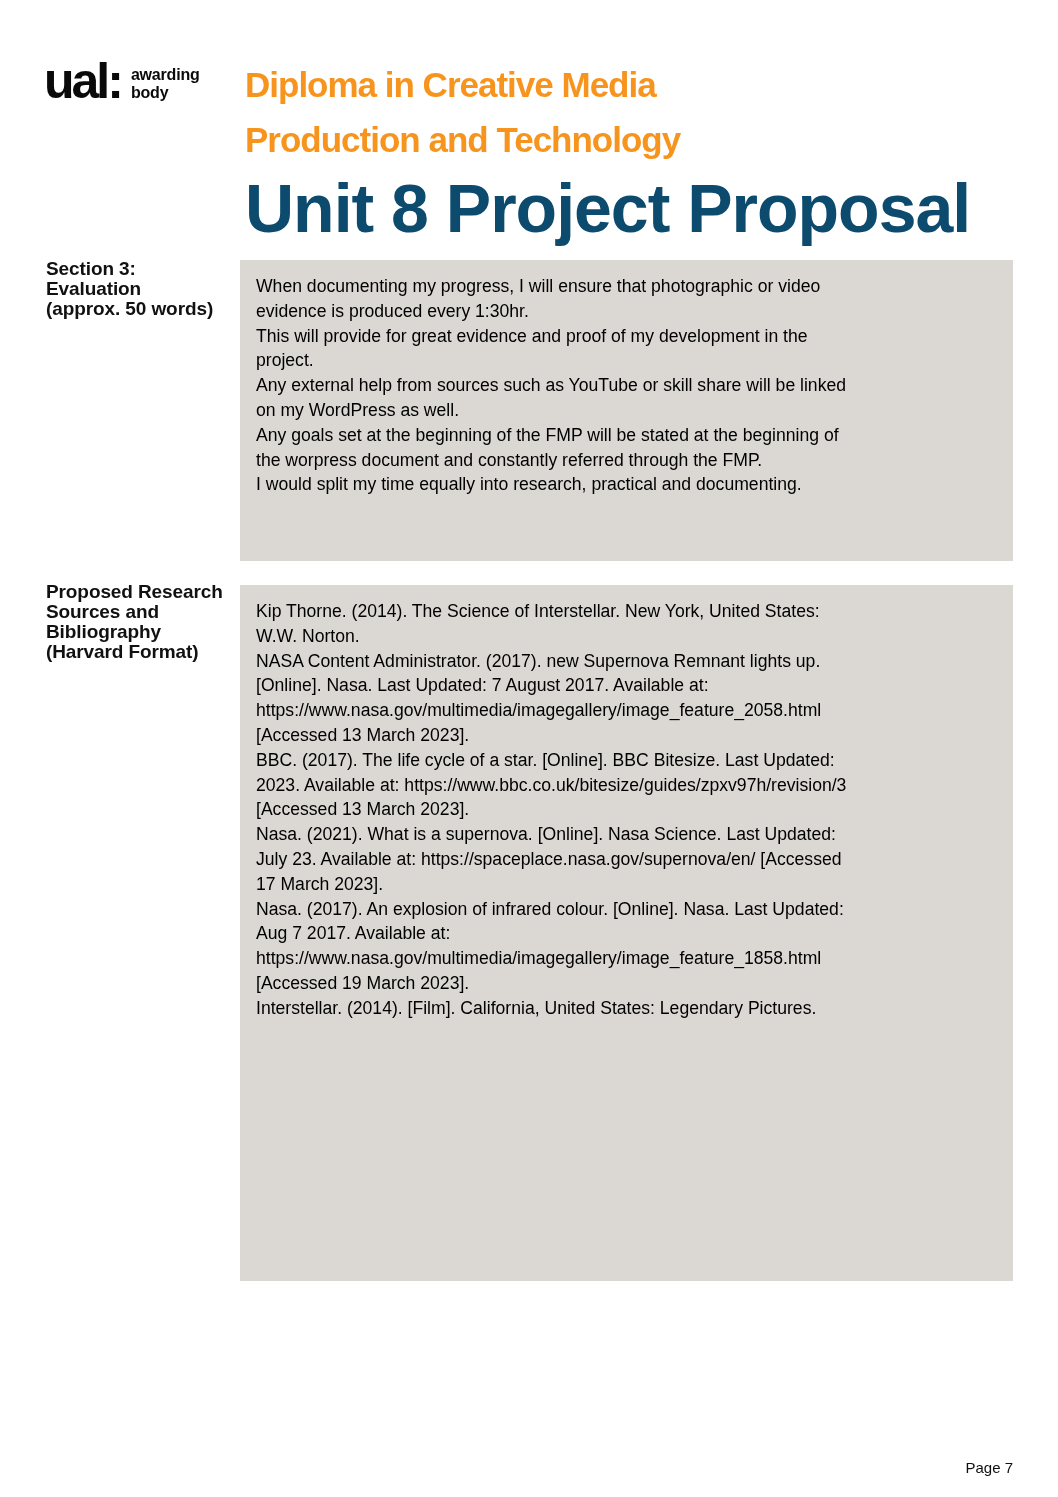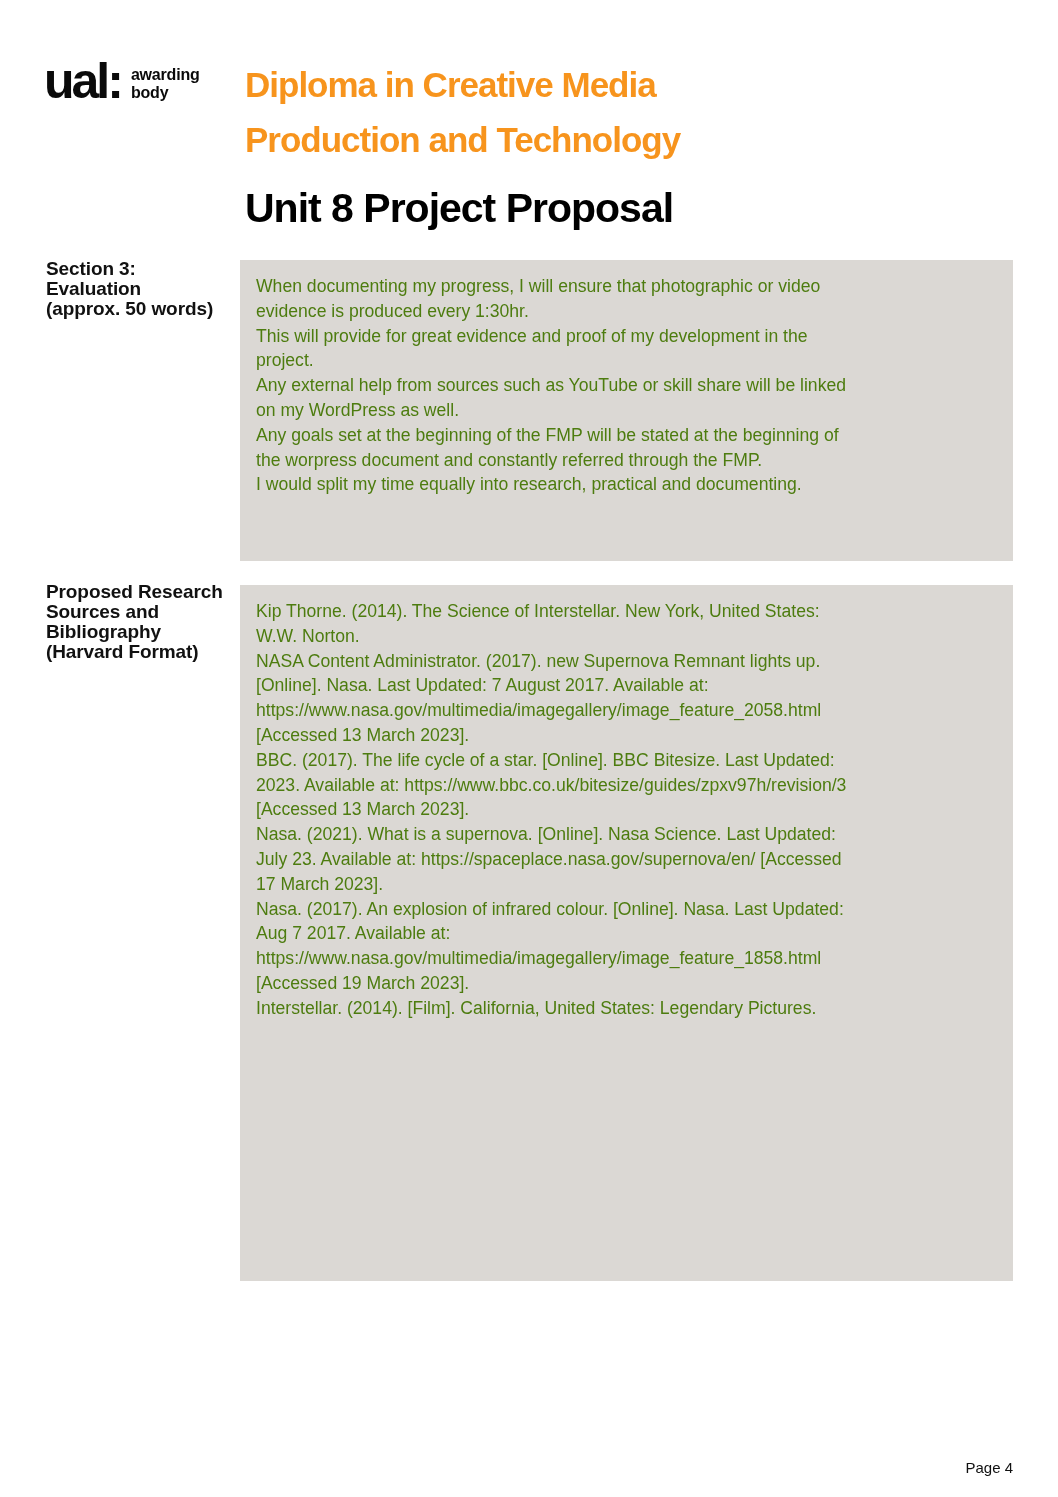--- a/index.html
+++ b/index.html
@@ -33,39 +33,39 @@
   .titles { position: absolute; left: 245px; top: 50px; }
   .doc-title {
     margin: 0;
     color: #F7941D;
     font-size: 35px; font-weight: bold;
     line-height: 55px; letter-spacing: -1px;
     white-space: pre-line;
   }
   .doc-subtitle {
     margin: 14px 0 0 0;
-    color: #000000;
-    font-size: 41px; font-weight: bold;
+    color: #0c4a6e;
+    font-size: 68px; font-weight: bold;
     line-height: 55px; letter-spacing: -1px;
   }
   .side-label {
     position: absolute; left: 46px; width: 186px;
     color: #111111;
     font-size: 19px; font-weight: bold;
     line-height: 20px; white-space: pre-line;
     letter-spacing: -0.1px;
   }
   .side-label.label-1 { top: 252px; }
   .side-label.label-2 { top: 575px; }
   .gray-box {
     position: absolute; left: 240px; width: 773px;
     background: #DBD8D4;
     box-sizing: border-box;
     padding: 14px 16px;
-    color: #4d7c0f;
+    color: #000000;
     font-size: 17.6px; line-height: 24.8px;
     white-space: pre-line;
   }
   .gray-box.box-1 { top: 253px; height: 301px; }
   .gray-box.box-2 { top: 578px; height: 696px; }
   .page-number {
     position: absolute; top: 1452px; right: 45px;
     color: #111111; font-size: 15px;
   }
 </style>
@@ -115,15 +115,15 @@
 [Accessed 13 March 2023].
 Nasa. (2021). What is a supernova. [Online]. Nasa Science. Last Updated:
 July 23. Available at: https://spaceplace.nasa.gov/supernova/en/ [Accessed
 17 March 2023].
 Nasa. (2017). An explosion of infrared colour. [Online]. Nasa. Last Updated:
 Aug 7 2017. Available at:
 https://www.nasa.gov/multimedia/imagegallery/image_feature_1858.html
 [Accessed 19 March 2023].
 Interstellar. (2014). [Film]. California, United States: Legendary Pictures.</div>
 
-  <div class="page-number">Page 4</div>
+  <div class="page-number">Page 7</div>
 
 </div>
 
 </body></html>

